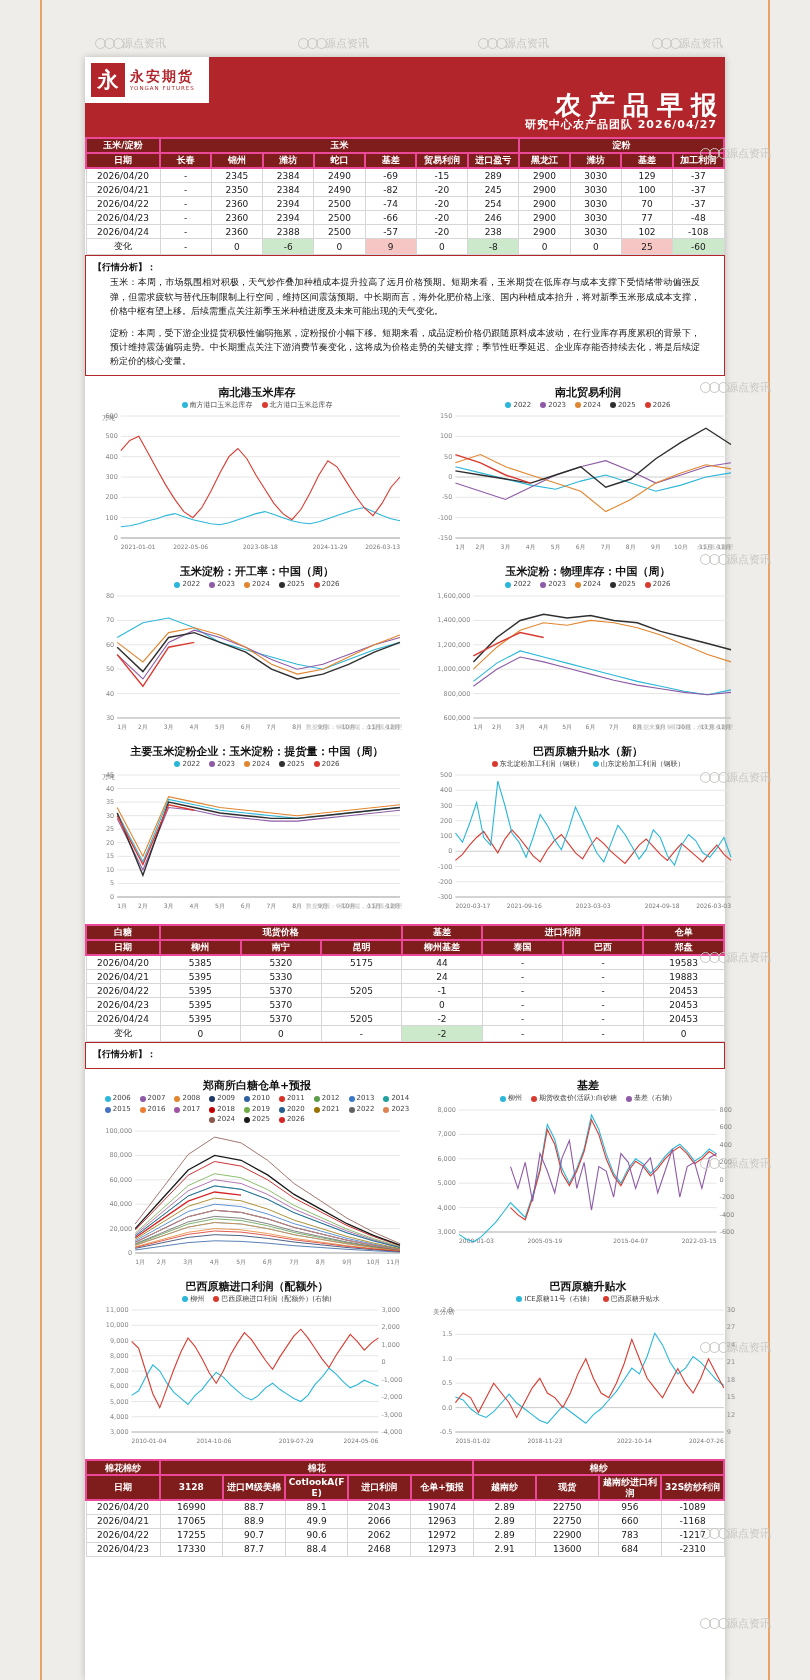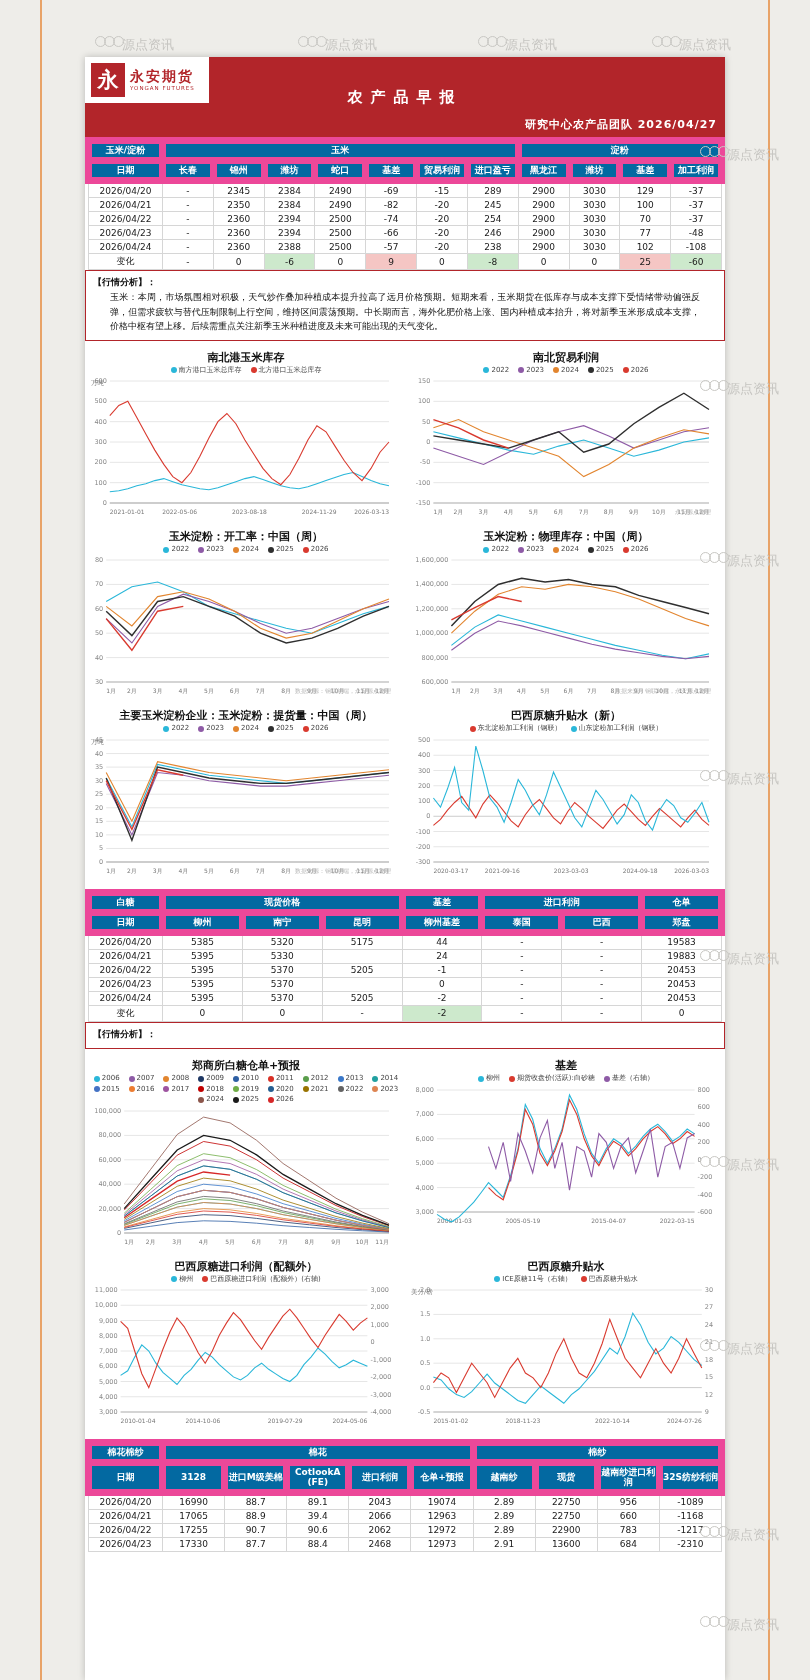--- a/index.html
+++ b/index.html
@@ -3,47 +3,47 @@
 <meta charset="utf-8">
 <style>
   html,body{margin:0;padding:0;}
   body{font-family:"DejaVu Sans","Liberation Sans",sans-serif;background:#d8d6d2;}
   #page{position:relative;width:810px;height:1680px;overflow:hidden;background:#eeede9;margin:0 auto;}
   .stripe{position:absolute;top:0;bottom:0;width:2px;background:#e5893c;opacity:.75;z-index:1;}
   .stripe-l{left:40px;} .stripe-r{left:768px;}
   .panel{position:absolute;left:85px;top:57px;width:640px;background:#fff;min-height:1623px;
          box-shadow:0 0 7px rgba(0,0,0,.22);z-index:2;}
   
-  .wm{position:absolute;display:flex;gap:4px;font-size:13px;color:#c6c5c1;z-index:6;pointer-events:none;}
+  .wm{position:absolute;display:flex;align-items:center;gap:4px;font-size:11px;color:#c6c5c1;z-index:6;pointer-events:none;}
   .wc{width:9px;height:9px;border:1px solid #c9c8c4;border-radius:50%;display:inline-block;margin-right:-6px;}
   
   .banner{position:relative;height:80px;background:#b2252a;color:#fff;}
   .logo{position:absolute;top:0;left:0;width:124px;height:46px;background:#fff;display:flex;align-items:center;
         gap:5px;padding:4px 6px;box-sizing:border-box;}
   .logo-mark{width:34px;height:34px;background:#b2252a;color:#fff;font-size:21px;font-weight:bold;
              display:flex;align-items:center;justify-content:center;flex:0 0 auto;}
   .logo-cn{color:#b2252a;font-weight:bold;font-size:14px;letter-spacing:2px;line-height:1.1;}
   .logo-en{color:#b2252a;font-size:5.5px;letter-spacing:1px;}
-  .banner-title{text-align:center;font-size:15px;font-weight:bold;letter-spacing:8px;padding-top:31px;}
+  .banner-title{text-align:right;font-size:26px;font-weight:bold;letter-spacing:8px;padding-top:31px;}
   .banner-sub{position:absolute;right:8px;bottom:5px;font-size:11px;font-weight:bold;letter-spacing:1px;}
   
   table.rpt{width:100%;border-collapse:collapse;table-layout:fixed;font-size:9px;text-align:center;color:#1a1a1a;}
-  table.rpt th{background:#0369a1;color:#fff;font-weight:bold;border:7px solid #ec4899;padding:1px 0;height:11px;
+  table.rpt th{background:#7f1d1d;color:#fff;font-weight:bold;border:2px solid #ec4899;padding:1px 0;height:11px;
                word-break:break-all;line-height:1.15;}
   table.rpt td{border:1px solid #d6d6d6;padding:1px 0;height:11px;background:#fff;}
   table.rpt td.neg{background:#cde9cc;}
   table.rpt td.pos{background:#f5c6c4;}
   
   .analysis{border:1px solid #b2252a;margin:0;padding:4px 7px 6px;font-size:9px;line-height:1.6;color:#121212;text-align:justify;}
   .analysis .a-title{font-weight:bold;display:block;margin-bottom:1px;}
   .analysis p{margin:0 17px 7px;}
   .analysis p:last-child{margin-bottom:0;}
   
   .charts-grid{display:grid;grid-template-columns:1fr 1fr;gap:6px 6px;padding:7px 4px 9px;align-items:start;}
-  .chart-block{width:314px;overflow:hidden;}
+  .chart-block{width:314px;overflow:hidden;margin-left:11px;}
   .chart-title{font-size:11px;font-weight:bold;text-align:center;margin:2px 0 1px;color:#111;}
   .legend{display:flex;flex-wrap:wrap;justify-content:center;gap:1px 9px;font-size:7px;color:#444;line-height:1.35;padding:0 2px;}
   .lg-item{display:flex;align-items:center;gap:2px;}
   .dot{width:6px;height:6px;border-radius:50%;display:inline-block;flex:0 0 auto;}
   svg text{font-family:"DejaVu Sans","Liberation Sans",sans-serif;}
 </style>
 </head>
 <body>
 
 <div id="page">
@@ -185,20 +185,21 @@
               <td class="pos">25</td>
               <td class="neg">-60</td>
             </tr>
           </tbody>
         </table>
       </div>
 
     <div class="analysis">
       <span class="a-title">【行情分析】：</span>
       <p>玉米：本周，市场氛围相对积极，天气炒作叠加种植成本提升拉高了远月价格预期。短期来看，玉米期货在低库存与成本支撑下受情绪带动偏强反弹，但需求疲软与替代压制限制上行空间，维持区间震荡预期。中长期而言，海外化肥价格上涨、国内种植成本抬升，将对新季玉米形成成本支撑，价格中枢有望上移。后续需重点关注新季玉米种植进度及未来可能出现的天气变化。</p>
+      <p>淀粉：本周，受下游企业提货积极性偏弱拖累，淀粉报价小幅下移。短期来看，成品淀粉价格仍跟随原料成本波动，在行业库存再度累积的背景下，预计维持震荡偏弱走势。中长期重点关注下游消费节奏变化，这将成为价格走势的关键支撑；季节性旺季延迟、企业库存能否持续去化，将是后续淀粉定价的核心变量。</p>
     </div>
 
     <div class="charts-grid" id="corn-charts">
         <div class="chart-block"><div class="chart-title">南北港玉米库存</div><div class="legend">
             <span class="lg-item">
               <span class="dot" style="background: rgb(42, 183, 217);"></span>
               <span>南方港口玉米总库存</span>
             </span>
             <span class="lg-item">
               <span class="dot" style="background: rgb(217, 58, 47);"></span>
@@ -899,21 +900,21 @@
               <td>19074</td>
               <td>2.89</td>
               <td>22750</td>
               <td>956</td>
               <td>-1089</td>
             </tr>
             <tr>
               <td>2026/04/21</td>
               <td>17065</td>
               <td>88.9</td>
-              <td>39.4</td>
+              <td>49.9</td>
               <td>2066</td>
               <td>12963</td>
               <td>2.89</td>
               <td>22750</td>
               <td>660</td>
               <td>-1168</td>
             </tr>
             <tr>
               <td>2026/04/22</td>
               <td>17255</td>

